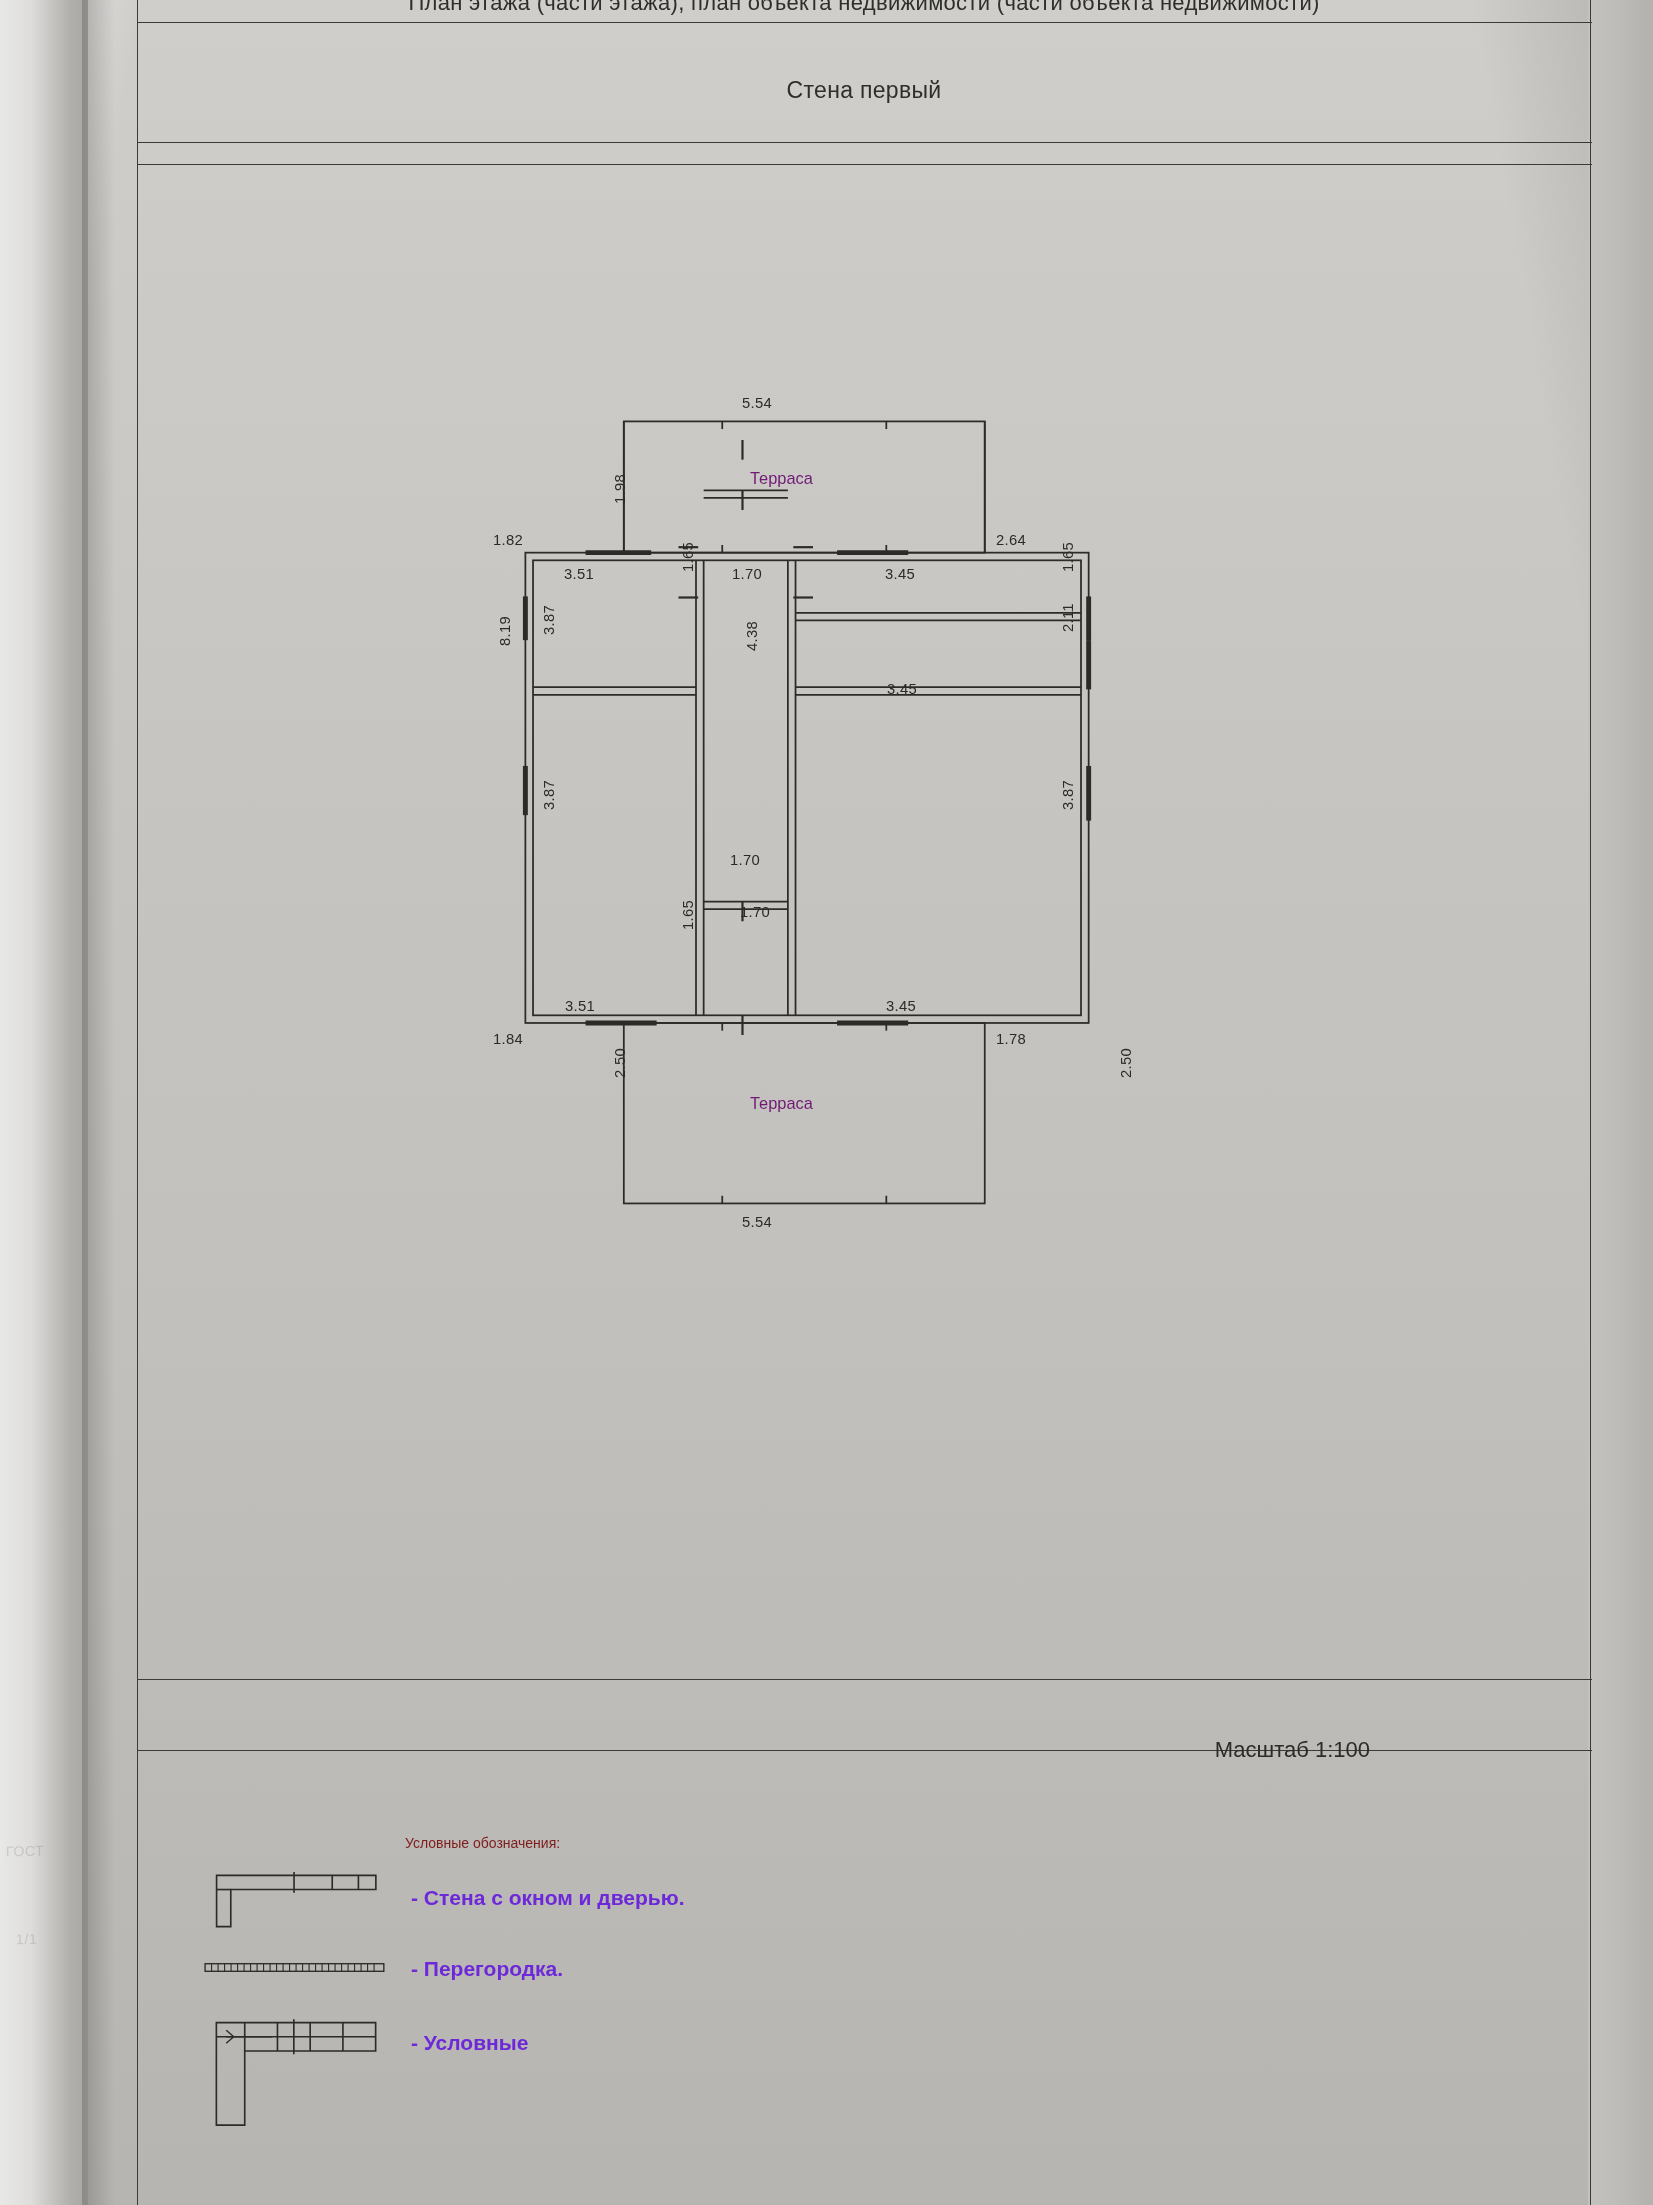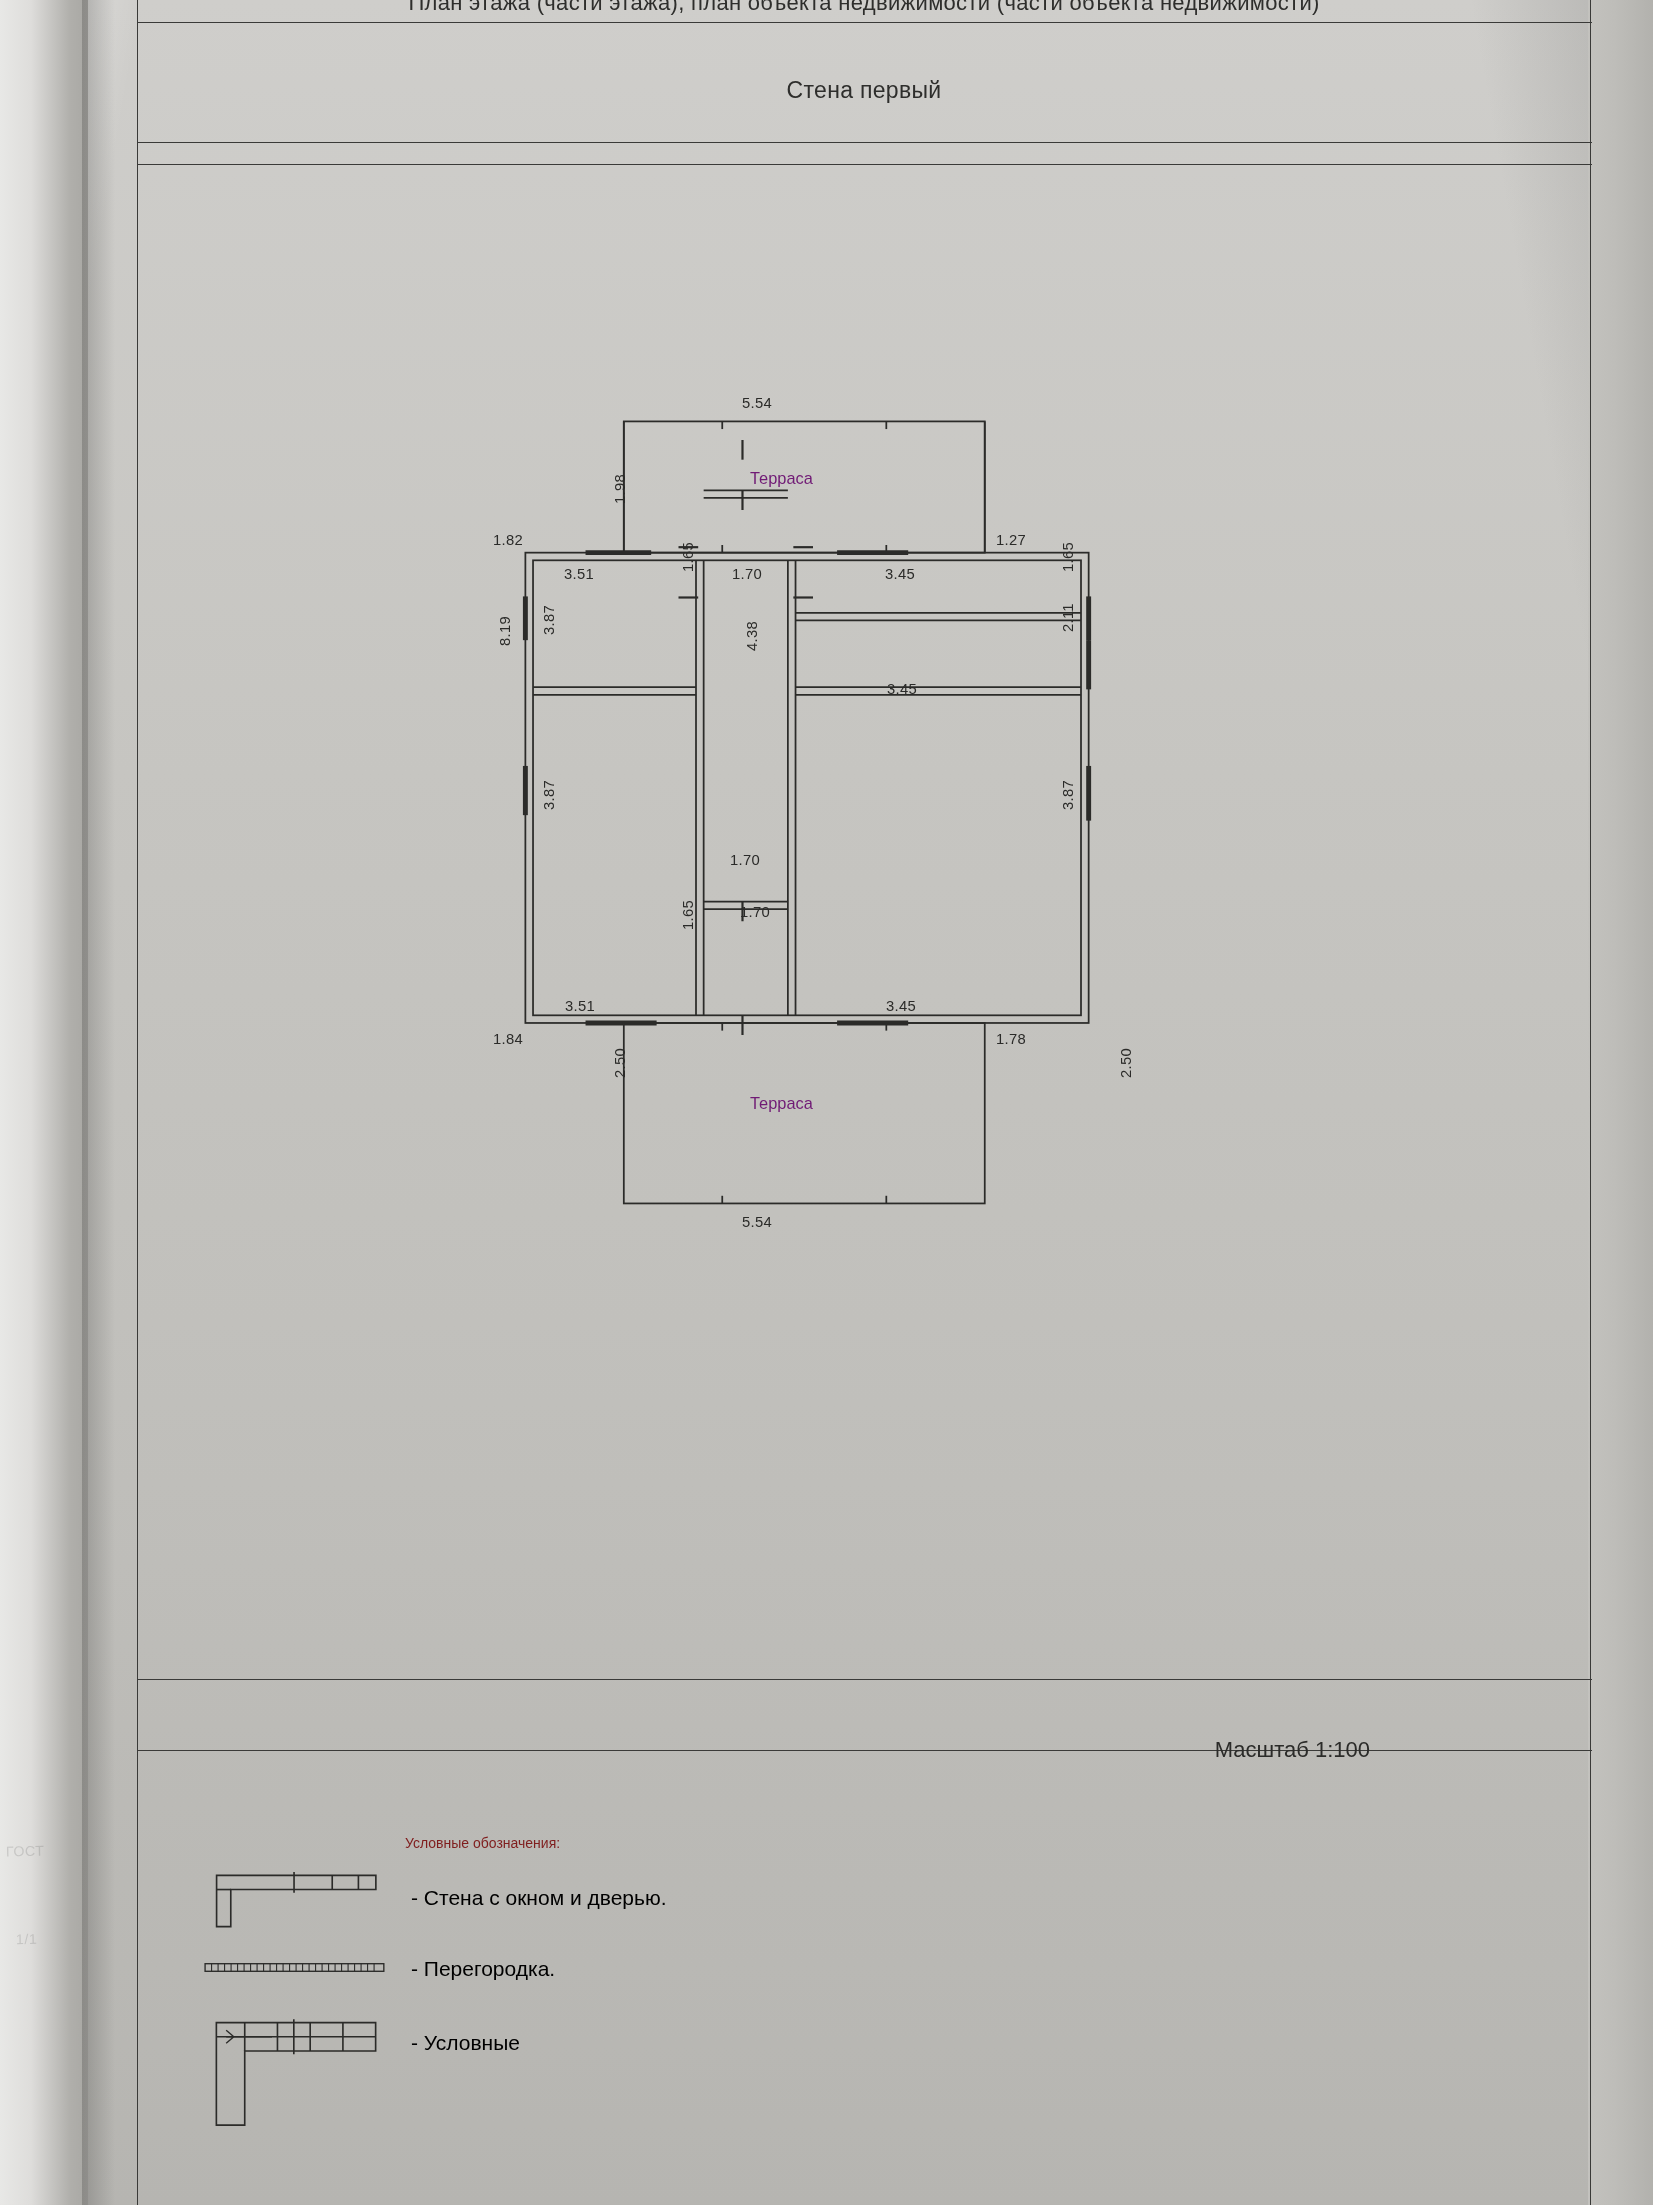--- a/index.html
+++ b/index.html
@@ -121,23 +121,24 @@
   .legend-title {
     position: absolute;
     left: 405px;
     top: 1835px;
     color: #7f1d1d;
     font-size: 14px;
     white-space: nowrap;
   }
   .legend-item {
     position: absolute;
-    color: #000000;
+    color: #6d28d9;
     font-size: 21px;
     white-space: nowrap;
+    font-weight: bold;
   }
   .legend-sym {
     position: absolute;
   }
 </style>
 </head>
 <body>
 
 <div class="paper"></div>
 <div class="paper-left-edge"></div>
@@ -229,21 +230,21 @@
       <line x1="860" y1="1486" x2="860" y2="1500"></line>
       <line x1="560" y1="1170" x2="560" y2="1184"></line>
       <line x1="860" y1="1170" x2="860" y2="1184"></line>
     </g>
   </svg>
 
   <div class="dimtext" style="left:326px; top:12px;">5.54</div>
   <div class="dimtext vert" style="left:196px; top:121px;">1.98</div>
 
   <div class="dimtext" style="left:77px; top:149px;">1.82</div>
-  <div class="dimtext" style="left:580px; top:149px;">1.27</div>
+  <div class="dimtext" style="left:580px; top:149px;">2.64</div>
 
   <div class="dimtext" style="left:148px; top:183px;">3.51</div>
   <div class="dimtext vert" style="left:125px; top:252px;">3.87</div>
 
   <div class="dimtext" style="left:316px; top:183px;">1.70</div>
   <div class="dimtext vert" style="left:264px; top:189px;">1.65</div>
 
   <div class="dimtext" style="left:469px; top:183px;">3.45</div>
   <div class="dimtext vert" style="left:644px; top:189px;">1.65</div>
 

